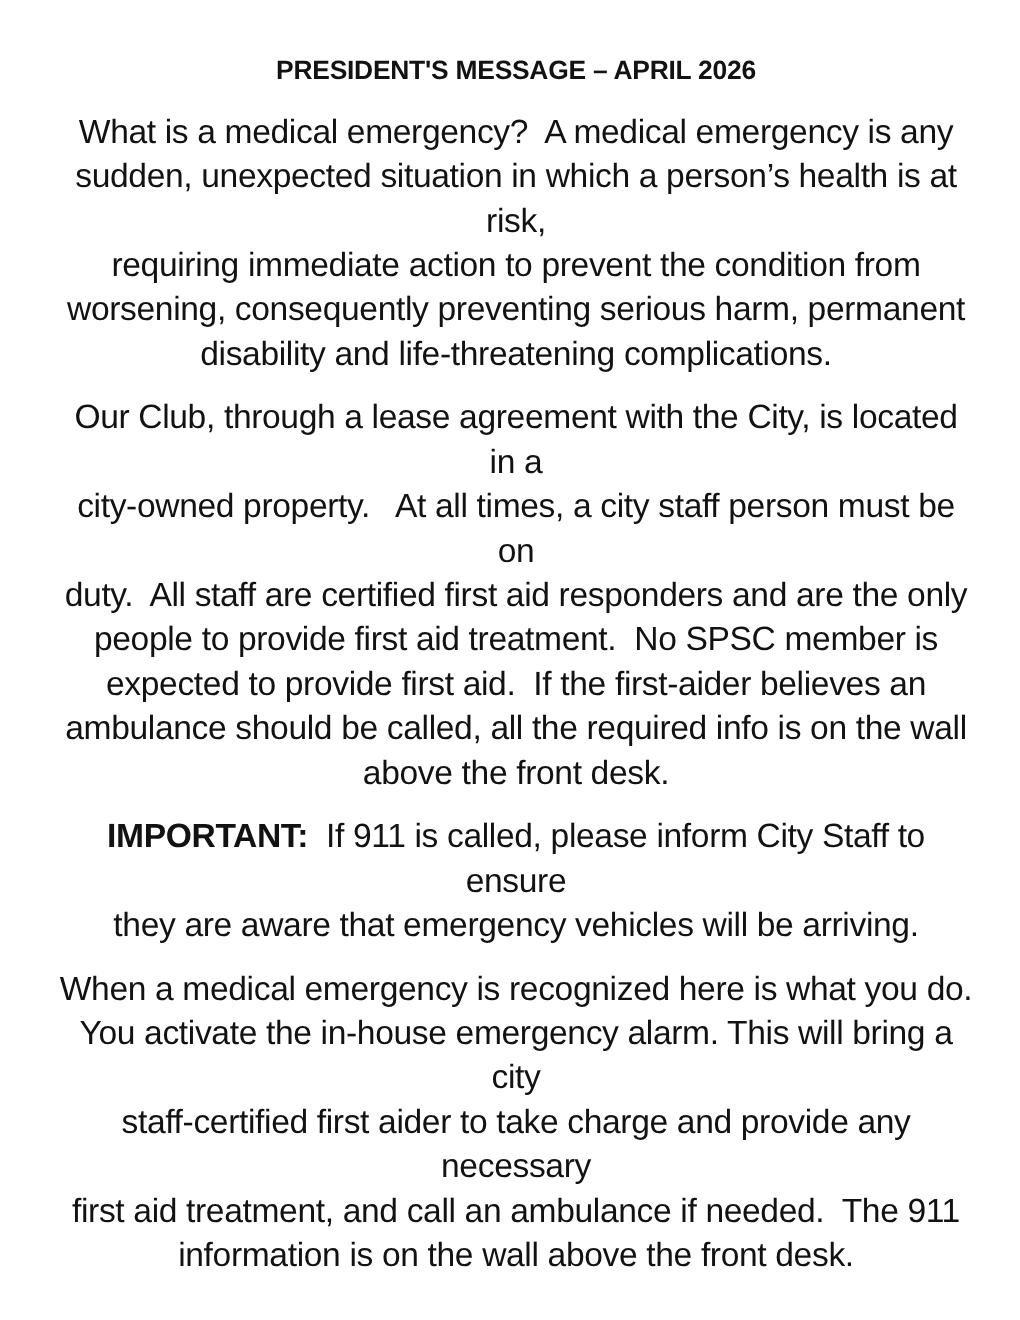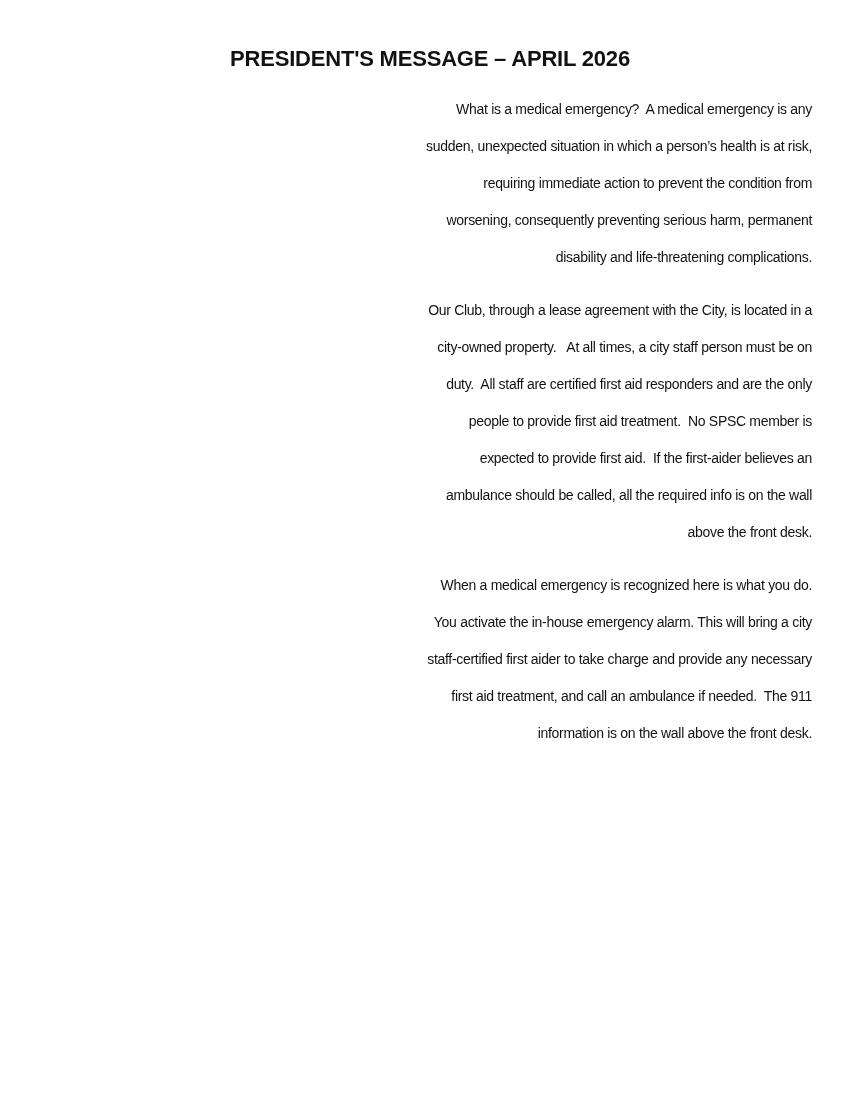--- a/index.html
+++ b/index.html
@@ -41,24 +41,24 @@
     margin: 0 -30px 15px -30px;
     font-size: 23px;
     line-height: 37px;
     font-weight: 700;
     text-align: center;
     white-space: pre-line;
     letter-spacing: -0.3px;
   }
   .paragraphs .para {
     margin: 16px 0 13px 0;
-    font-size: 14px;
+    font-size: 28px;
     line-height: 37px;
     white-space: pre-wrap;
-    text-align: right;
+    text-align: center;
     letter-spacing: -0.3px;
   }
   .paragraphs .para strong {
     font-weight: 700;
   }
 </style>
 </head>
 <body>
 
 <div class="page">
@@ -69,19 +69,21 @@
 requiring immediate action to prevent the condition from
 worsening, consequently preventing serious harm, permanent
 disability and life-threatening complications.</span></p>
       <p class="para"><span>Our Club, through a lease agreement with the City, is located in a
 city-owned property.   At all times, a city staff person must be on
 duty.  All staff are certified first aid responders and are the only
 people to provide first aid treatment.  No SPSC member is
 expected to provide first aid.  If the first-aider believes an
 ambulance should be called, all the required info is on the wall
 above the front desk.</span></p>
+      <p class="para"><strong>IMPORTANT:</strong><span>  If 911 is called, please inform City Staff to ensure
+they are aware that emergency vehicles will be arriving.</span></p>
       <p class="para"><span>When a medical emergency is recognized here is what you do.
 You activate the in-house emergency alarm. This will bring a city
 staff-certified first aider to take charge and provide any necessary
 first aid treatment, and call an ambulance if needed.  The 911
 information is on the wall above the front desk.</span></p>
     </div>
 </div>
 
 </body></html>

